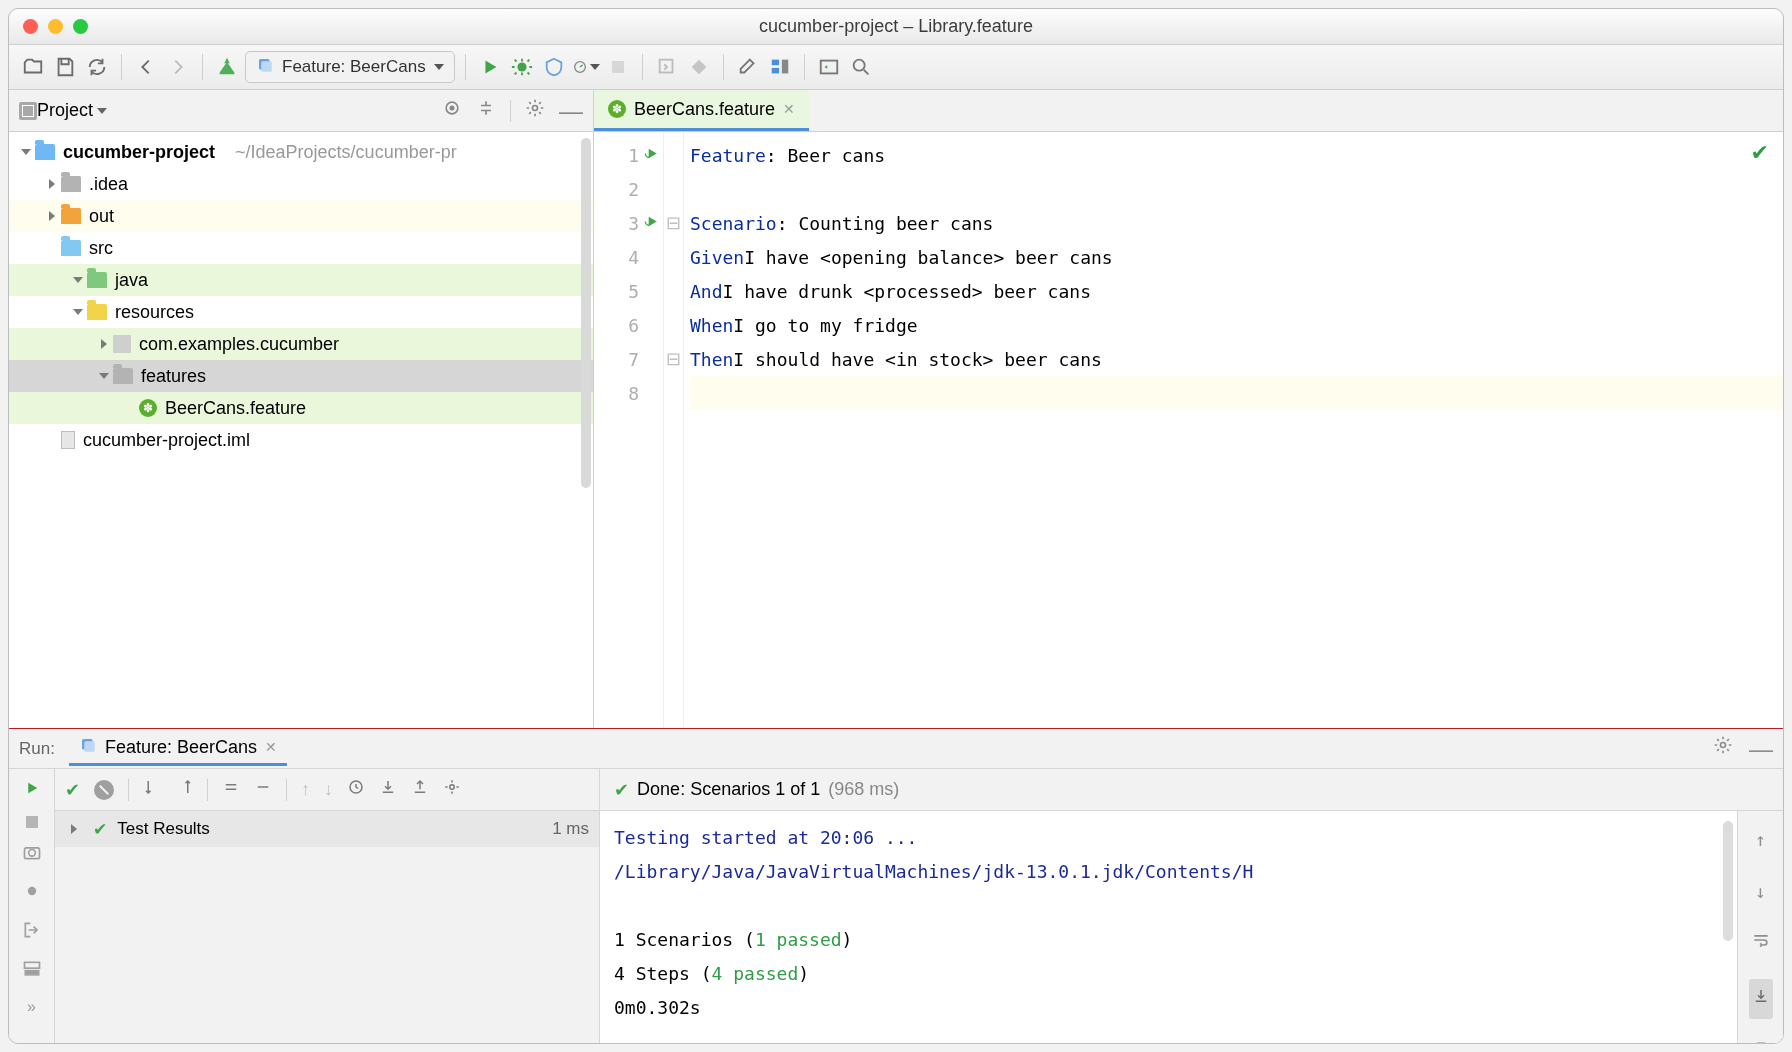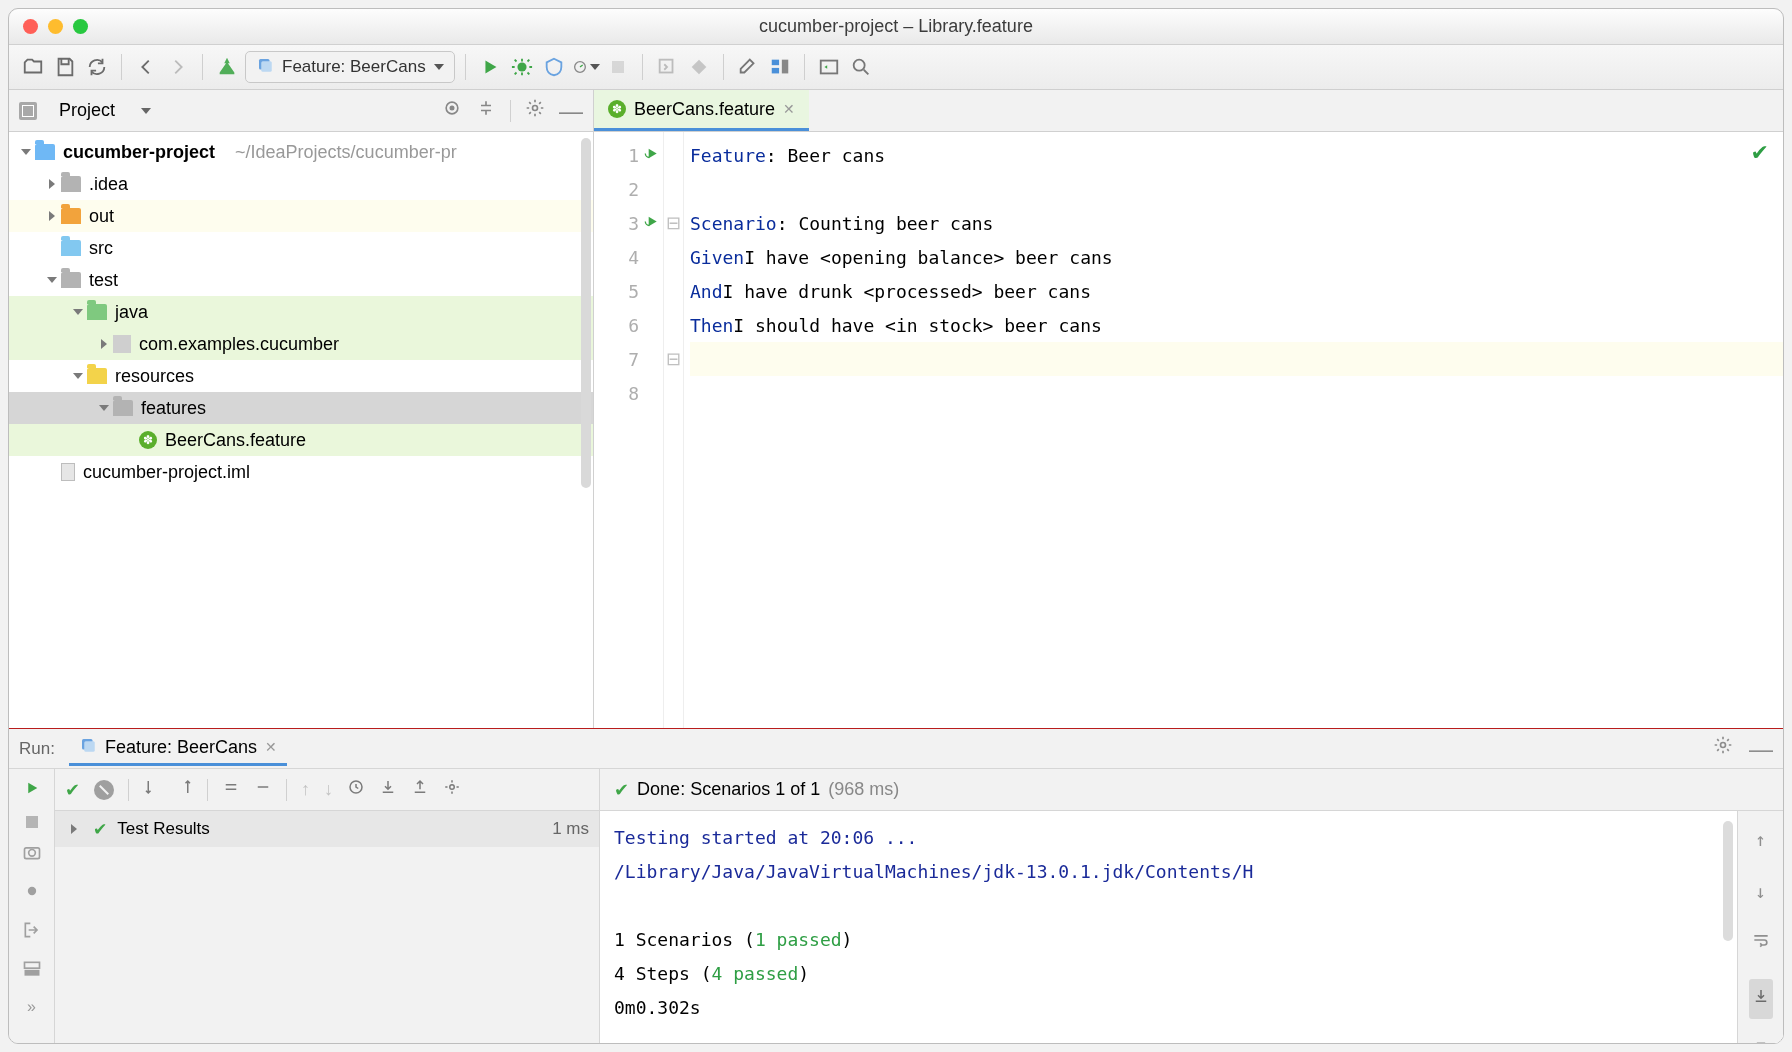--- a/index.html
+++ b/index.html
@@ -17,21 +17,21 @@
 .toolbar { height: 45px; display: flex; align-items: center; background: linear-gradient(#f7f7f7,#ececec); border-bottom: 1px solid #cfcfcf; padding: 0 10px; gap: 4px; }
 .tb-sep { width: 1px; height: 26px; background: #cfcfcf; margin: 0 6px; }
 .tb-btn { width: 28px; height: 28px; display: flex; align-items: center; justify-content: center; color:#6b6b6b; cursor: pointer; }
 .tb-btn svg { width: 22px; height: 22px; }
 .run-config { display: flex; align-items: center; height: 32px; border: 1px solid #c8c8c8; border-radius: 5px; background:#f2f2f2; padding: 0 10px; gap: 8px; cursor: pointer; }
 .run-config-label { font-size: 17px; color:#333; }
 .caret { width:0;height:0;border-left:5px solid transparent;border-right:5px solid transparent;border-top:6px solid #555; }
 
 
 .secbar { height: 42px; display: flex; border-bottom: 1px solid #d0d0d0; background:#f2f2f2; }
-.sec-left { width: 585px; display:flex; align-items:center; padding: 0 10px; gap: 22px; border-right:1px solid #d0d0d0; }
+.sec-left { width: 585px; display:flex; align-items:center; padding: 0 10px; gap: 0; border-right:1px solid #d0d0d0; }
 .sec-right { flex:1; display:flex; align-items:stretch; }
 .proj-icon { width:18px; height:18px; background:#a8a8a8; border-radius:2px; position:relative; }
 .proj-icon::after{content:"";position:absolute;left:3px;top:3px;right:3px;bottom:3px;border:1px solid #fff;}
 .proj-label { font-size:18px; }
 .proj-caret{ width:0;height:0;border-left:5px solid transparent;border-right:5px solid transparent;border-top:6px solid #666; margin-left:4px;}
 .sec-left-right { margin-left:auto; display:flex; gap:14px; align-items:center; color:#777; }
 .editor-tab { display:flex; align-items:center; gap:8px; padding:0 14px; background:#e9f6e0; border-bottom:3px solid #4a90d9;}
 .cuke-icon { width:18px;height:18px;border-radius:50%;background:#5aaf2b;position:relative;}
 .cuke-icon::after{content:"✽";color:#fff;position:absolute;left:50%;top:50%;transform:translate(-50%,-50%);font-size:12px;}
 .tab-close { color:#999; font-size:14px; }
@@ -283,43 +283,37 @@
             <span class="indent" style="width:34px"></span>
             <span class="arrow right"></span>
             <span class="folder orange"></span>
             <span>out</span>
           </div>
         <div class="tree-row">
             <span class="indent" style="width:52px"></span>
             <span class="folder blue"></span>
             <span>src</span>
           </div>
-        <div class="tree-row">
-            <span class="indent" style="width:34px"></span>
-            <span class="arrow down"></span>
-            <span class="folder"></span>
-            <span>test</span>
-          </div>
         <div class="tree-row row-hl-green">
             <span class="indent" style="width:60px"></span>
             <span class="arrow down"></span>
             <span class="folder green"></span>
             <span>java</span>
           </div>
+        <div class="tree-row">
+            <span class="indent" style="width:60px"></span>
+            <span class="arrow down"></span>
+            <span class="folder res"></span>
+            <span>resources</span>
+          </div>
         <div class="tree-row row-hl-green">
             <span class="indent" style="width:86px"></span>
             <span class="arrow right"></span>
             <span class="mod-icon"></span>
             <span>com.examples.cucumber</span>
-          </div>
-        <div class="tree-row">
-            <span class="indent" style="width:60px"></span>
-            <span class="arrow down"></span>
-            <span class="folder res"></span>
-            <span>resources</span>
           </div>
         <div class="tree-row row-sel">
             <span class="indent" style="width:86px"></span>
             <span class="arrow down"></span>
             <span class="folder"></span>
             <span>features</span>
           </div>
         <div class="tree-row row-hl-green">
             <span class="indent" style="width:130px"></span>
             <span class="cuke-icon" style="margin-right:8px"></span>
@@ -360,20 +354,21 @@
           <div class="fc"></div>
         <div class="fc" style="color:#c0c0c0;display:flex;align-items:center;justify-content:center">⊟</div>
         <div class="fc"></div>
       </div>
       <div class="code mono" id="code-area">
           <div class="cl"><span class="kw">Feature</span>: Beer cans</div>
           <div class="cl">&nbsp;</div>
           <div class="cl">  <span class="kw">Scenario</span>: Counting beer cans</div>
           <div class="cl">    <span class="kw">Given</span> I have &lt;opening balance&gt; beer cans</div>
           <div class="cl">    <span class="kw">And</span> I have drunk &lt;processed&gt; beer cans</div>
+          <div class="cl">    <span class="kw">When</span> I go to my fridge</div>
           <div class="cl">    <span class="kw">Then</span> I should have &lt;in stock&gt; beer cans</div>
           <div class="cl hl">&nbsp;</div>
         </div>
       <span class="check-top">✔</span>
     </div>
   </div>
 
   <div class="run-panel">
     <div class="run-tabs">
       <span class="run-tabs-label">Run:</span>

